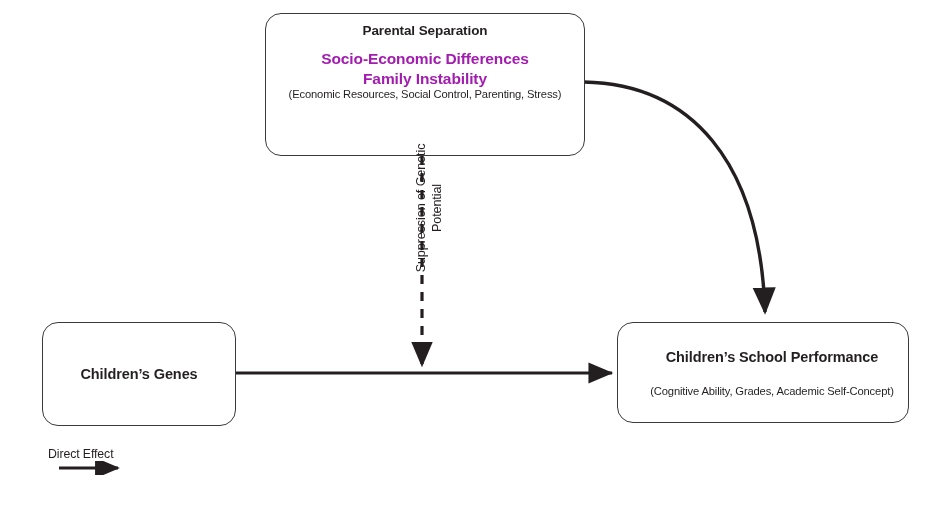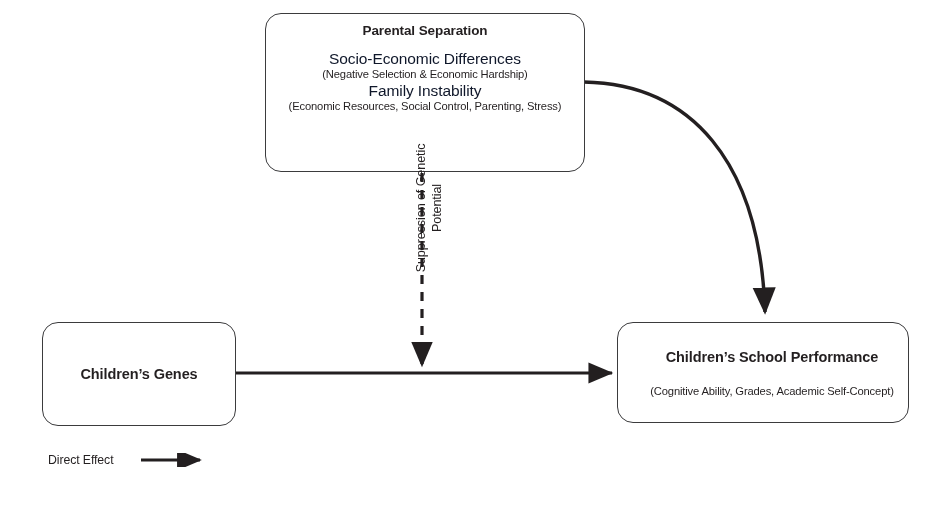--- a/index.html
+++ b/index.html
@@ -32,43 +32,43 @@
     z-index: 3;
   }
   .node-title {
     font-weight: bold;
     font-size: 13.5px;
     letter-spacing: -0.1px;
     color: #231f20;
   }
   .node-main {
     font-size: 15.5px;
-    font-weight: 400;
-    color: #0f172a;
+    font-weight: 700;
+    color: #a21caf;
     letter-spacing: -0.1px;
   }
   .node-sub {
     font-size: 11.2px;
     font-weight: 400;
     color: #231f20;
     letter-spacing: -0.15px;
   }
   .node-strong {
     font-weight: bold;
     font-size: 14.5px;
     color: #231f20;
     letter-spacing: -0.1px;
   }
 
   
   #node-parental-separation {
     left: 265px;
     top: 13px;
     width: 320px;
-    height: 159px;
+    height: 143px;
     justify-content: flex-start;
     padding-top: 9px;
   }
   #node-parental-separation .group { margin-top: 12px; }
   #node-parental-separation .group2 { margin-top: 2px; }
 
   
   #node-children-genes {
     left: 42px;
     top: 322px;
@@ -124,20 +124,21 @@
   #legend {
     position: absolute;
     left: 48px;
     top: 447px;
     z-index: 4;
   }
   .legend-row {
     display: flex;
     align-items: center;
     height: 25px;
+    flex-direction: column;
   }
   .legend-label {
     font-size: 12.3px;
     color: #231f20;
     width: 86px;
     letter-spacing: -0.1px;
   }
   .legend-glyph {
     margin-left: 6px;
     display: inline-block;
@@ -172,21 +173,20 @@
 
     <g>
       <line x1="422" y1="156" x2="422" y2="364" stroke="#231f20" stroke-width="3.2" stroke-dasharray="9 8" marker-end="url(#mk-dash)"></line>
     </g>
   </svg>
 
   <div class="node" id="node-parental-separation">
     <div class="node-title">Parental Separation</div>
     <div class="group">
       <div class="node-main">Socio-Economic Differences</div>
-      <div class="node-sub">(Negative Selection &amp; Economic Hardship)</div>
     </div>
     <div class="group2">
       <div class="node-main">Family Instability</div>
       <div class="node-sub">(Economic Resources, Social Control, Parenting, Stress)</div>
     </div>
   </div>
 
   <div class="node" id="node-children-genes">
     <div class="node-strong">Children’s Genes</div>
   </div>

